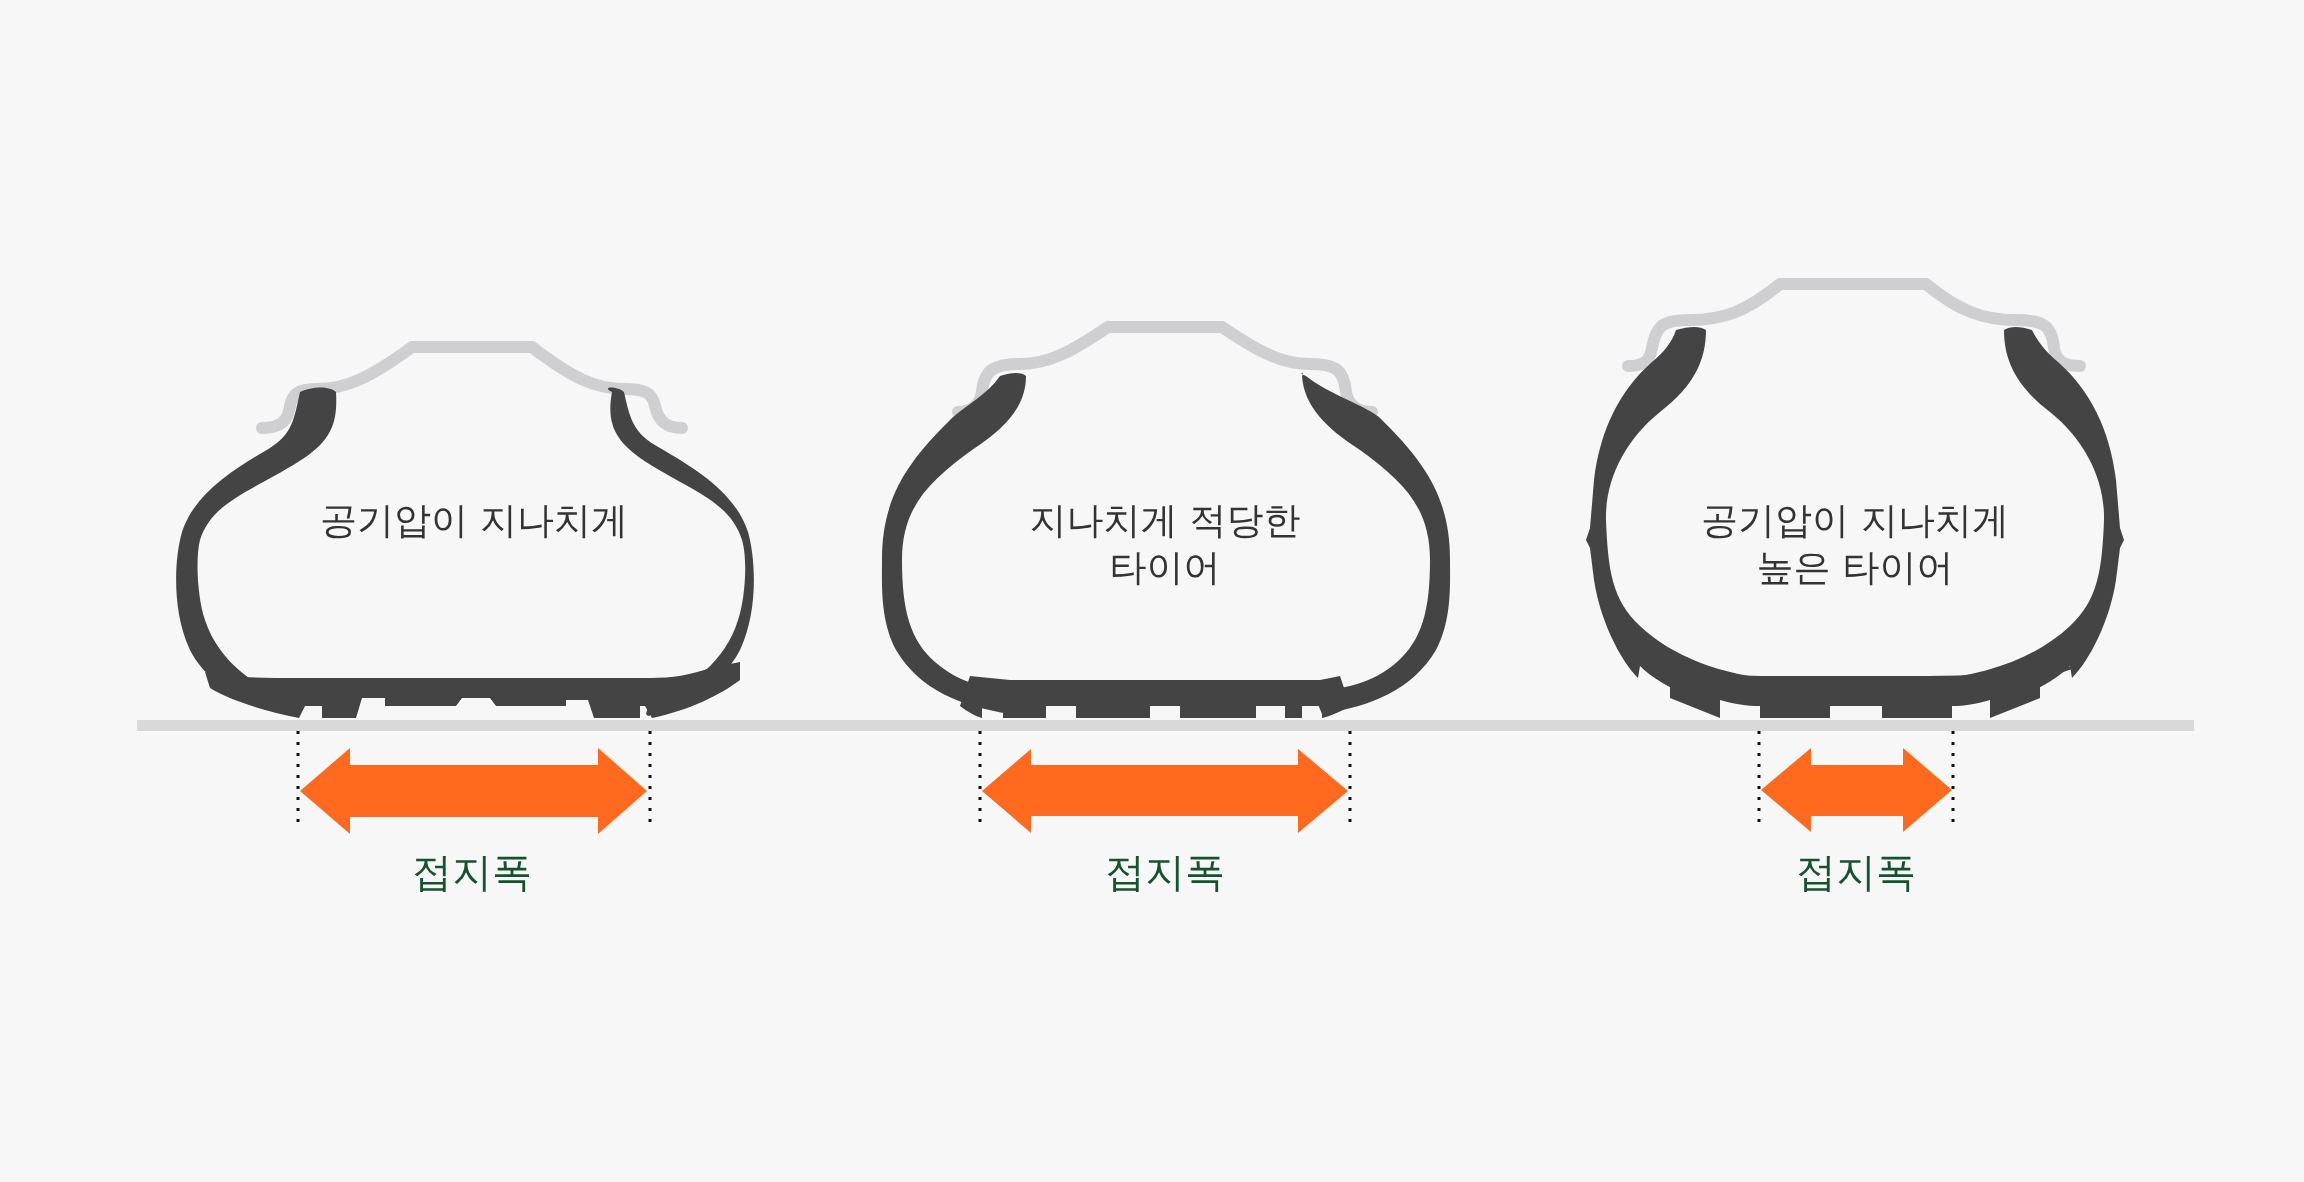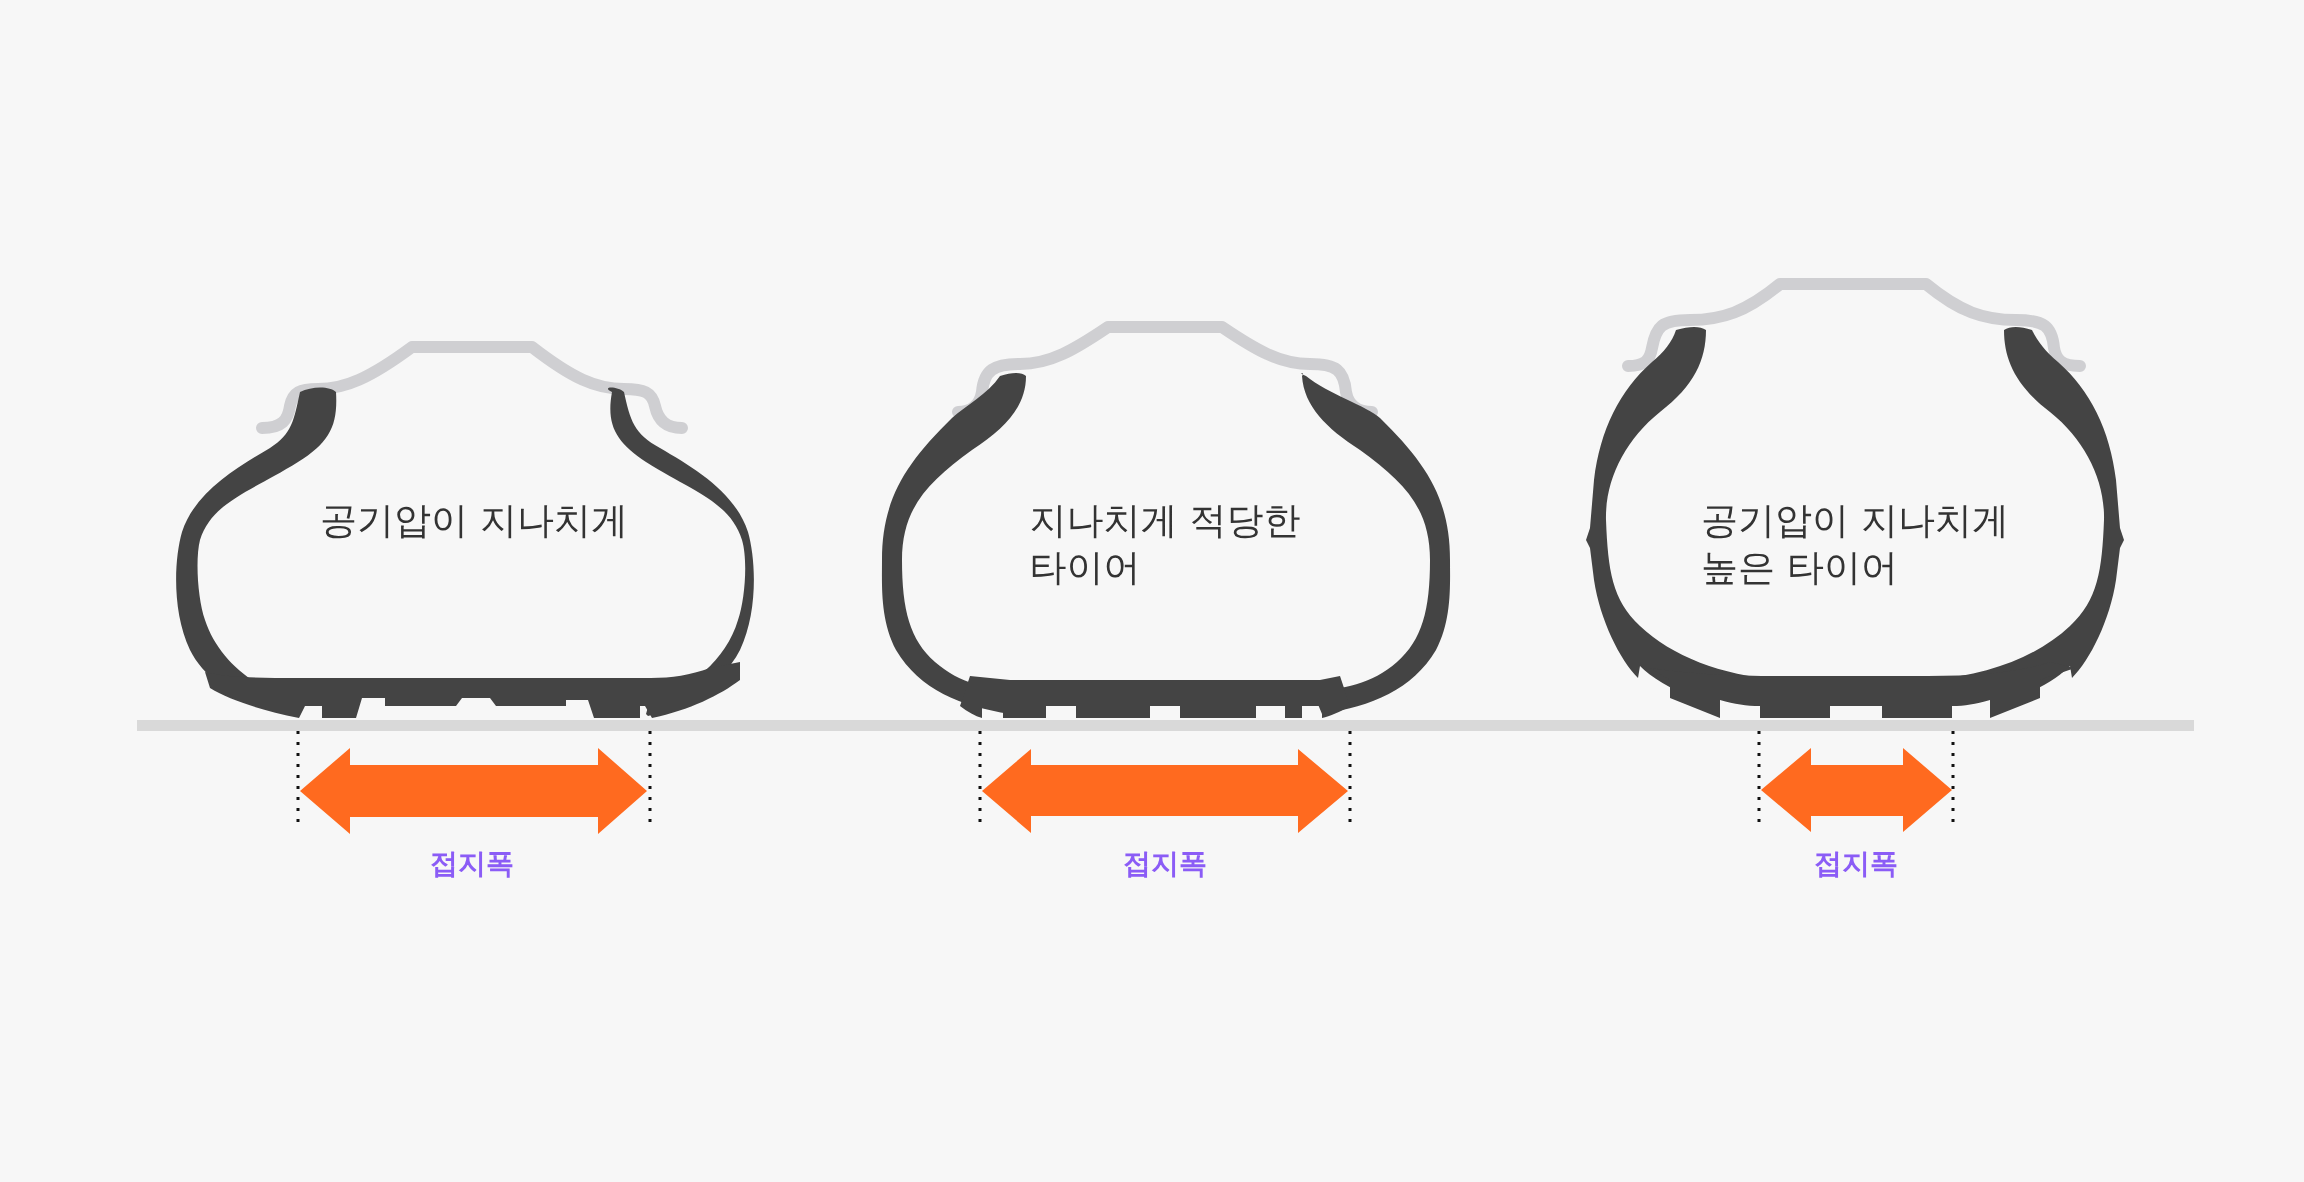--- a/index.html
+++ b/index.html
@@ -11,34 +11,34 @@
       font-family: "DejaVu Sans", "Liberation Sans", sans-serif;
     }
     svg.stage { position: absolute; left: 0; top: 0; }
     .tire-body { fill: #444444; }
     .rim { fill: none; stroke: #cfcfd2; stroke-width: 12; stroke-linecap: round; stroke-linejoin: round; }
     .ground { fill: #d9d9d9; }
     .arrow { fill: #ff6a1f; }
     .guide { stroke: #111; stroke-width: 3; stroke-dasharray: 3 8; }
     .tire-label {
       position: absolute;
-      text-align: left;
+      text-align: center;
       color: #333333;
       font-size: 37px;
       line-height: 47px;
       font-weight: 500;
       white-space: nowrap;
       transform: translateX(-50%);
     }
     .tire-label span { display: block; }
     .contact-label {
       position: absolute;
-      color: #8b5cf6;
-      font-size: 28px;
-      font-weight: 700;
+      color: #14532d;
+      font-size: 40px;
+      font-weight: 400;
       transform: translateX(-50%);
       white-space: nowrap;
     }
   </style>
 </head>
 <body>
 
 <svg class="stage" width="2304" height="1182" viewBox="0 0 2304 1182">
 
   <rect class="ground" x="137" y="720" width="2057" height="11"></rect>

